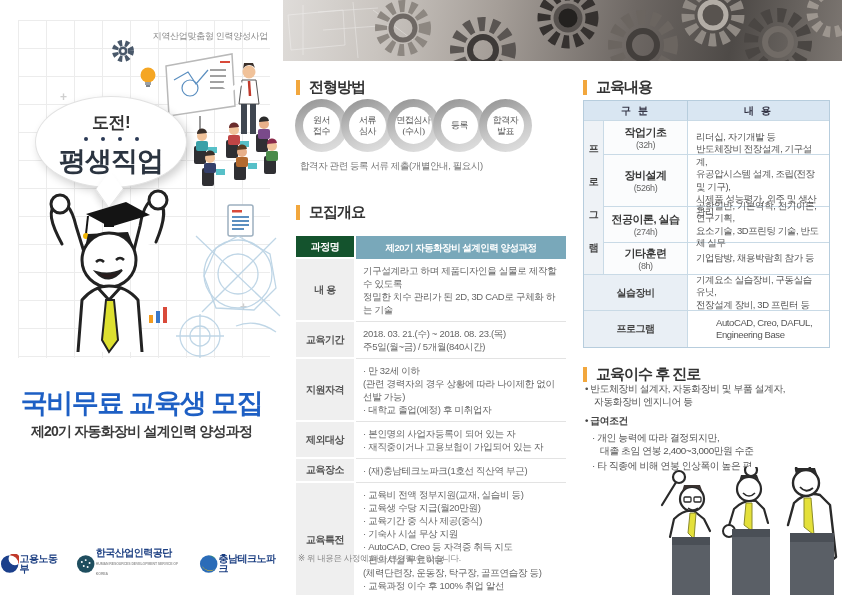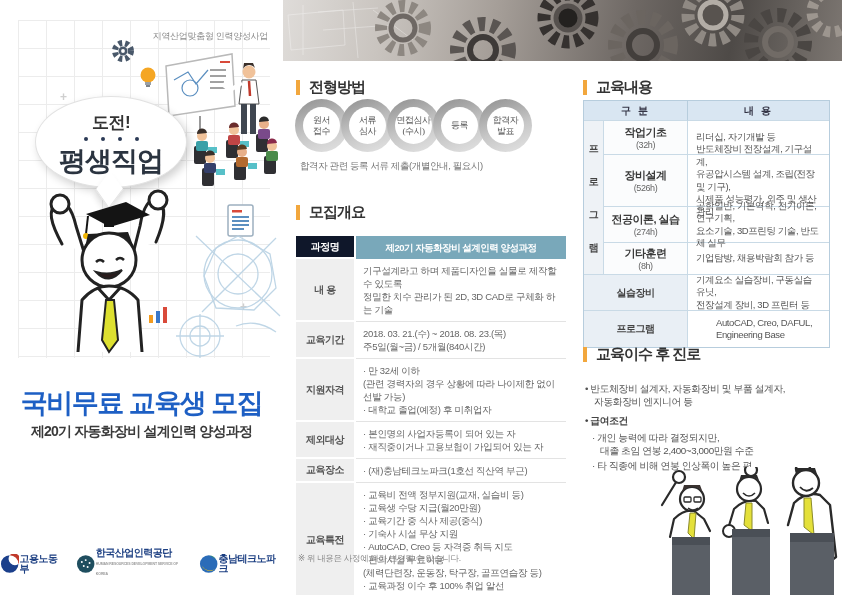--- a/index.html
+++ b/index.html
@@ -45,21 +45,21 @@
   .step::before{content:"";position:absolute;left:8px;top:8px;right:8px;bottom:8px;border-radius:50%;background:#fff;}
   .step span{position:relative;z-index:2;font-size:9px;color:#555;text-align:center;line-height:11px;letter-spacing:-0.5px;}
   .admission-note{position:absolute;left:300px;top:160px;font-size:9.5px;color:#777;letter-spacing:-0.4px;}
 
   
   .r-table{position:absolute;left:296px;top:236px;width:270px;border-bottom:2px solid #8a8a8a;font-size:9.5px;}
   .r-row{display:flex;background:#fff;}
   .r-label{width:58px;flex:0 0 58px;background:#efefef;border-bottom:2px solid #fff;border-right:2px solid #fff;
     display:flex;align-items:center;justify-content:center;font-weight:bold;color:#555;font-size:10px;letter-spacing:-0.5px;text-align:center;}
   .r-content{flex:1;padding:5px 7px;color:#666;line-height:13px;border-bottom:1px solid #e3e3e3;letter-spacing:-0.3px;}
-  .r-head .r-label{background:#0f172a;color:#fff;border-bottom:2px solid #fff;}
+  .r-head .r-label{background:#14532d;color:#fff;border-bottom:2px solid #fff;}
   .r-head .r-content{background:#79a8ba;color:#fff;font-weight:bold;text-align:center;border-bottom:none;padding:5px 4px;letter-spacing:-0.5px;}
   .r-footnote{position:absolute;left:298px;top:553px;font-size:8.5px;color:#888;letter-spacing:-0.3px;}
 
   
   .c-table{position:absolute;left:583px;top:100px;width:247px;box-sizing:border-box;display:grid;
     grid-template-columns:20px 84px 1fr;grid-template-rows:20px 34px 52px 36px 32px 36px 36px;
     border:1px solid #b7cddd;background:#fff;font-size:9.5px;color:#555;}
   .c-cell{border-bottom:1px solid #c9dae6;box-sizing:border-box;letter-spacing:-0.4px;}
   .c-h{background:#d9e6f2;display:flex;align-items:center;justify-content:center;font-weight:bold;color:#334;font-size:10px;letter-spacing:2px;}
   .c-h1{grid-column:1/3;border-right:1px solid #b7cddd;}
@@ -406,21 +406,21 @@
   </div>
   <div class="c-cell c-content pre" style="grid-row:5;">기업탐방, 채용박람회 참가 등</div>
   <div class="c-cell c-merge" style="grid-row:6;">실습장비</div>
   <div class="c-cell c-content pre" style="grid-row:6;">기계요소 실습장비, 구동실습유닛,
 전장설계 장비, 3D 프린터 등</div>
   <div class="c-cell c-merge c-last" style="grid-row:7;">프로그램</div>
   <div class="c-cell c-content c-last pre" style="grid-row:7;padding-left:28px;">AutoCAD, Creo, DAFUL,
 Engineering Base</div>
 </div>
 
-<div class="sec-head" style="left:583px;top:345px;">
+<div class="sec-head" style="left:583px;top:365px;">
   <div class="sec-bar" style="background:#f2a73d;"></div>
   <div class="sec-title">교육이수 후 진로</div>
 </div>
 
 <div class="career">
   <div class="b1 pre">• 반도체장비 설계자, 자동화장비 및 부품 설계자,
 자동화장비 엔지니어 등</div>
   <div class="b2">• 급여조건</div>
   <div class="s pre">· 개인 능력에 따라 결정되지만,
 대졸 초임 연봉 2,400~3,000만원 수준</div>

